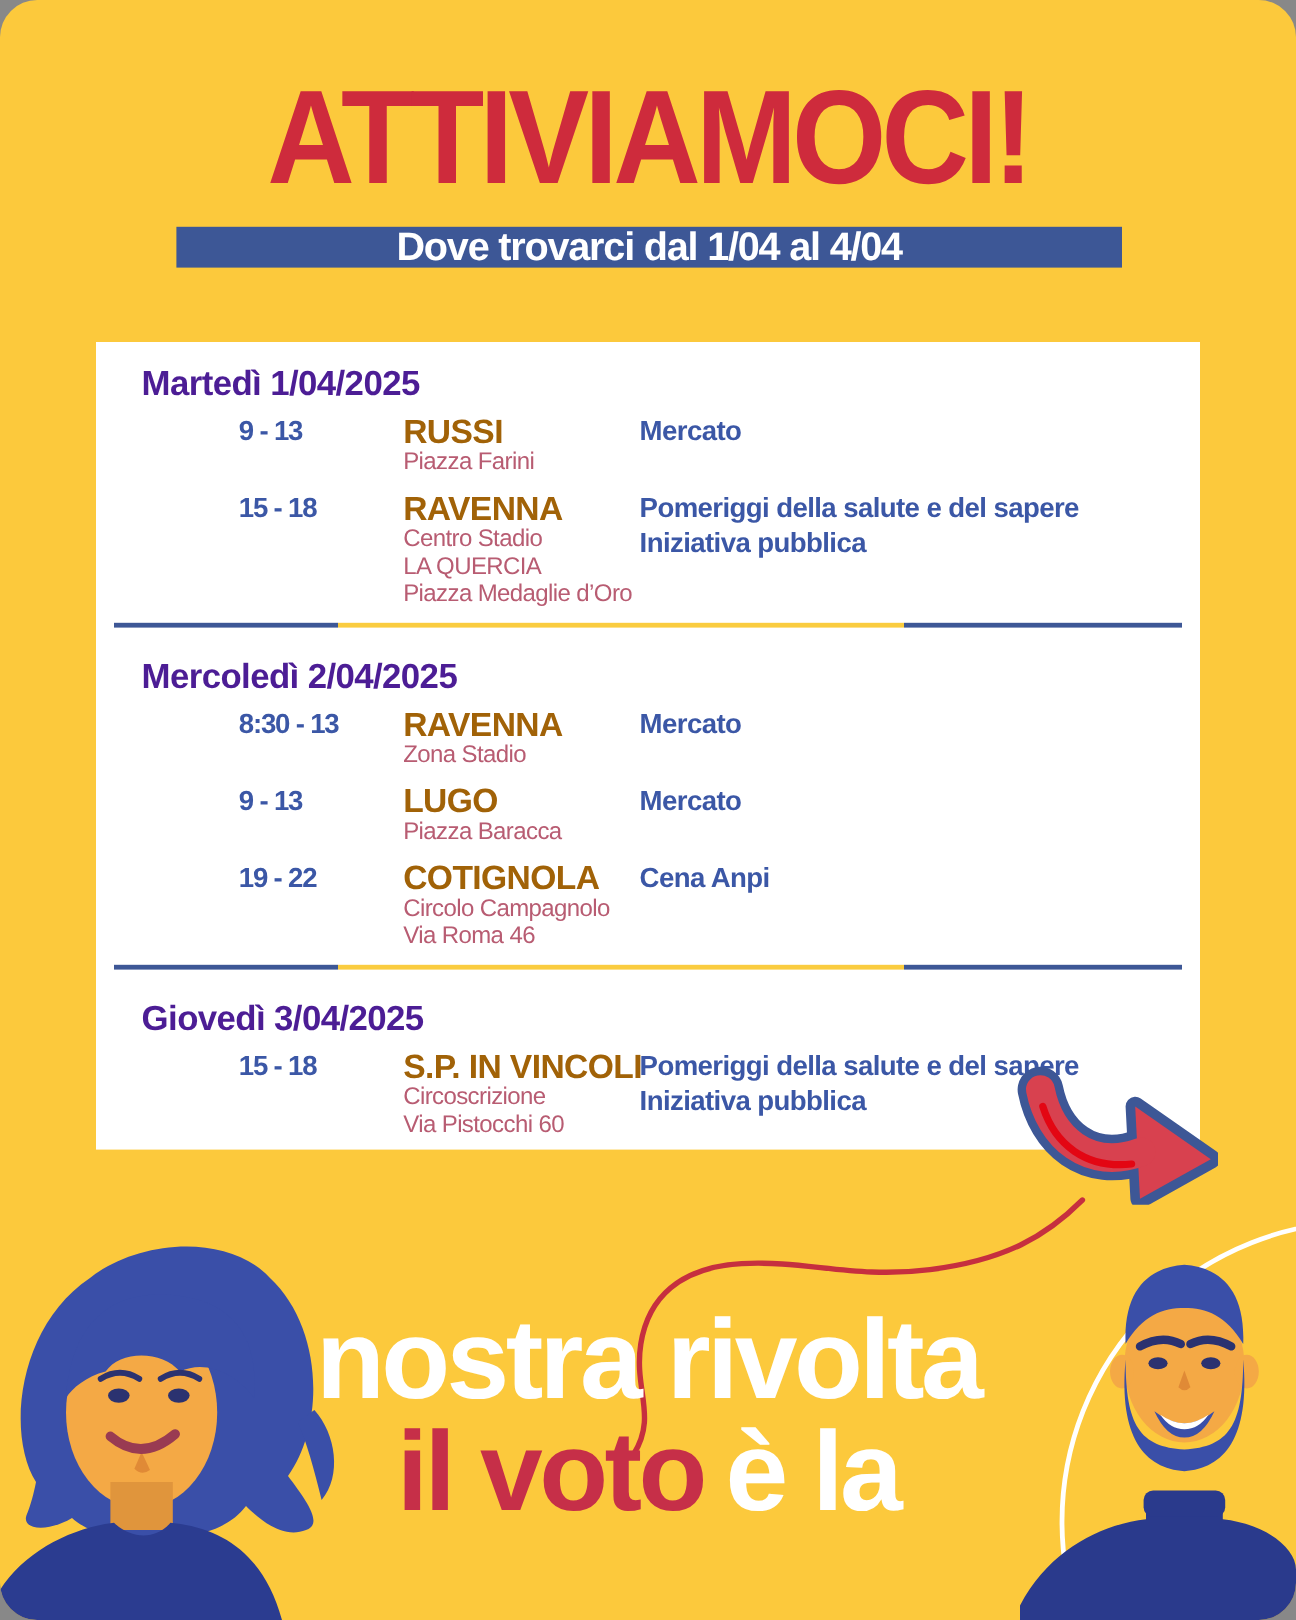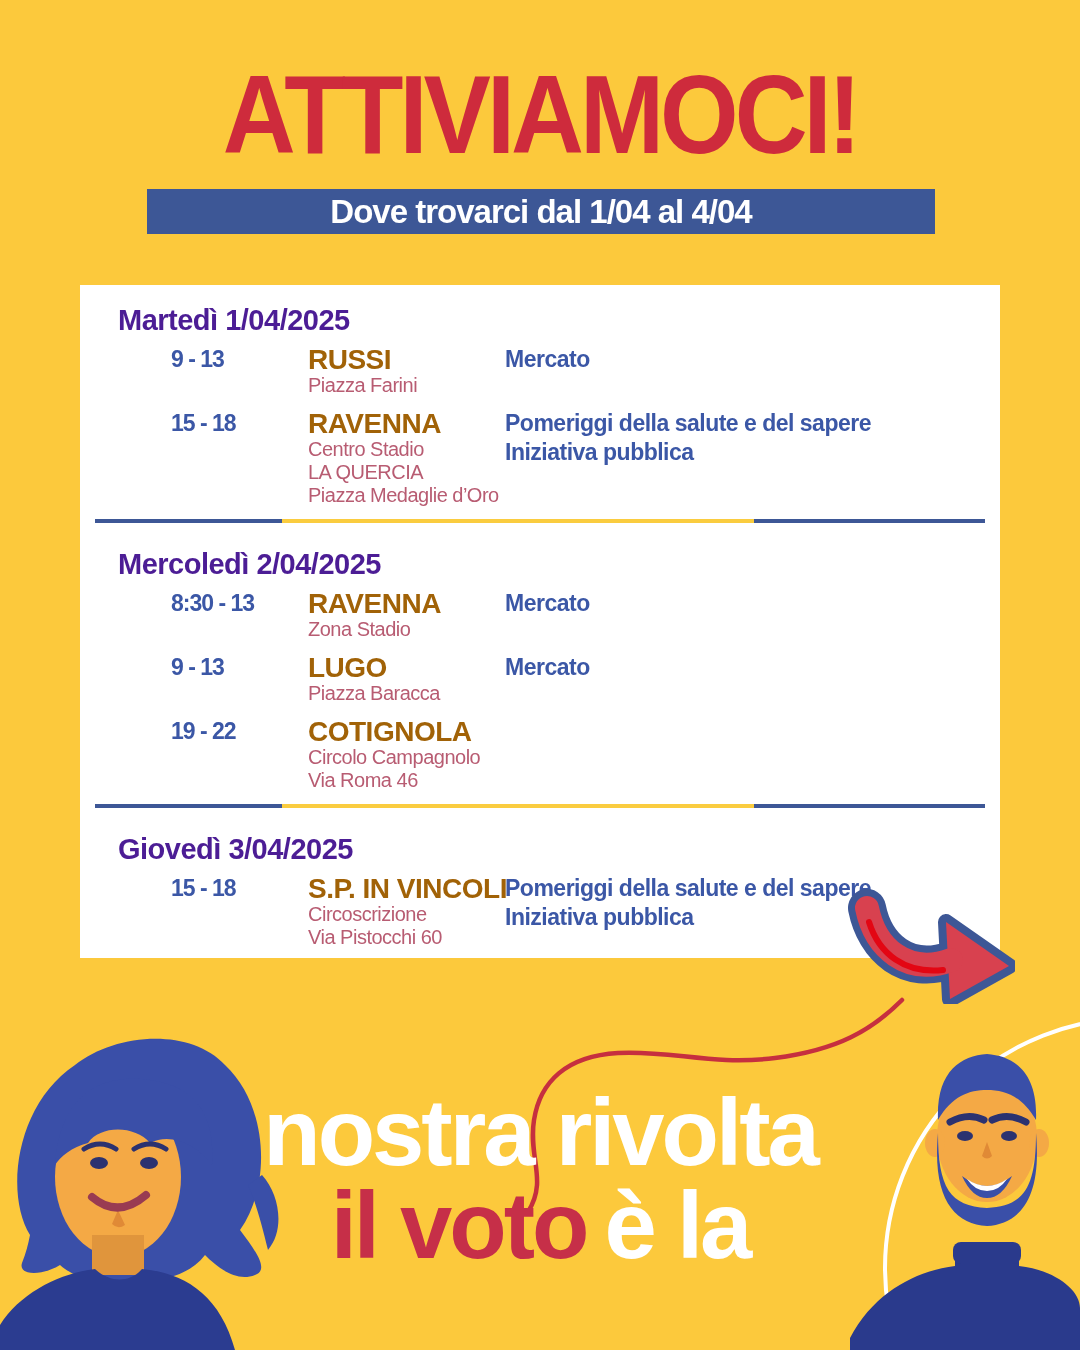--- a/index.html
+++ b/index.html
@@ -1,46 +1,46 @@
 <!DOCTYPE html>
 <html><head>
 <meta charset="utf-8">
 <style>
   html,body{margin:0;padding:0;background:#888;}
   .poster{
     position:relative;width:1080px;height:1350px;overflow:hidden;
-    background:#FCC93C;font-family:"Liberation Sans",sans-serif;
+    background:#FCC93C;font-family:"Liberation Sans",sans-serif;border-radius:31px;
   }
   
   .title{
     position:absolute;top:52px;left:0;width:1080px;text-align:center;
     font-size:101px;font-weight:900;letter-spacing:-4px;color:#CE2B3C;
     transform:scaleY(1.10);transform-origin:top center;white-space:nowrap;
   }
   
   .banner{
-    position:absolute;left:147px;top:189px;width:788px;height:45px;
+    position:absolute;left:147px;top:189px;width:788px;height:34px;
     background:#3D5796;display:flex;align-items:center;justify-content:center;
   }
   .banner span{
     color:#FFFFFF;font-size:33px;font-weight:bold;letter-spacing:-1px;white-space:nowrap;
   }
   
   .card{
     position:absolute;left:80px;top:285px;width:920px;height:673px;
     background:#FFFFFF;overflow:hidden;
   }
   .card-inner{padding-top:18px;}
   .day-header{
     margin:0 0 8px 38px;font-size:29px;font-weight:bold;color:#4c1d95;
     line-height:34px;letter-spacing:-0.5px;
   }
   .event{
     display:grid;grid-template-columns:137px 197px auto;
-    padding-left:91px;margin-bottom:12px;align-items:start;
+    padding-left:119px;margin-bottom:12px;align-items:start;
   }
   .time{font-size:23px;font-weight:bold;color:#3B57A6;line-height:29px;letter-spacing:-1px;white-space:nowrap;}
   .place{font-size:28px;font-weight:bold;color:#a16207;line-height:29px;letter-spacing:-0.5px;white-space:nowrap;}
   .venue-line{font-size:20px;color:#B85C72;line-height:23px;letter-spacing:-0.5px;white-space:nowrap;}
   .desc-line{font-size:23px;font-weight:bold;color:#3B57A6;line-height:29px;letter-spacing:-0.5px;white-space:nowrap;}
   .divider{
     height:4px;margin:12px 15px 24px 15px;
     background:linear-gradient(to right,#3D5796 0 21%,#FACC3F 21% 74%,#3D5796 74% 100%);
   }
   
@@ -125,20 +125,23 @@
             <div class="desc-line">Mercato</div>
           </div>
         </div>
 
         <div class="event">
           <div class="time">19 - 22</div>
           <div>
             <div class="place">COTIGNOLA</div>
             <div class="venue-line">Circolo Campagnolo</div>
             <div class="venue-line">Via Roma 46</div>
+          </div>
+          <div>
+            <div class="desc-line">Cena Anpi</div>
           </div>
         </div>
       </div>
 
       <div class="divider"></div>
 
       <div class="day">
         <div class="day-header">Giovedì 3/04/2025</div>
 
         <div class="event">

